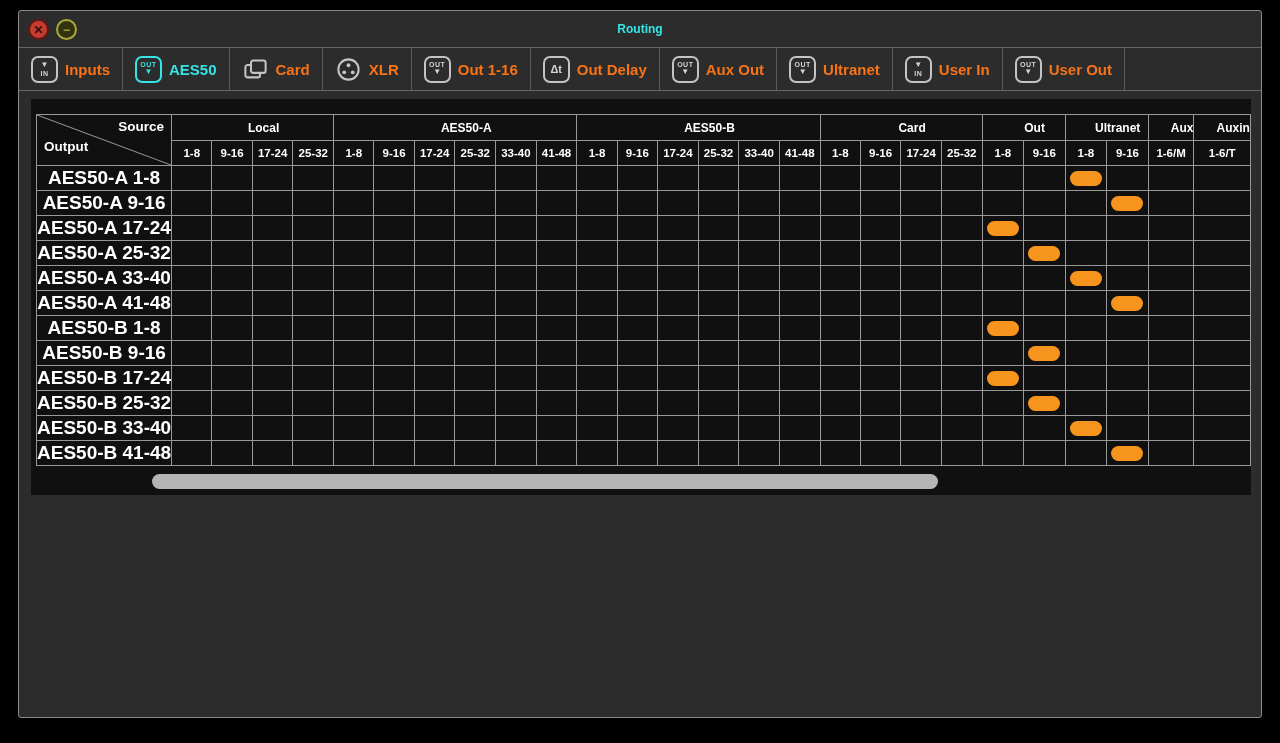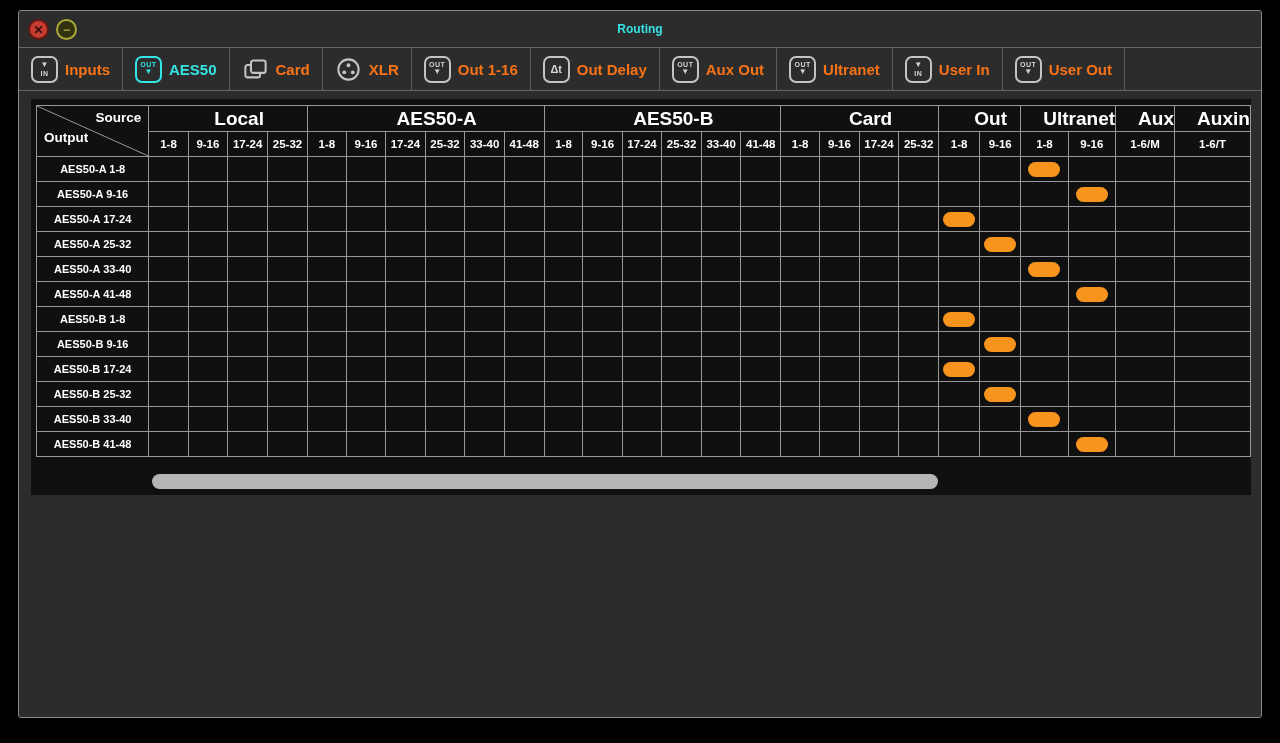--- a/index.html
+++ b/index.html
@@ -45,26 +45,26 @@
   .io-icon .arr{font-size:8px;line-height:1.1;}
   .io-icon .dt{font-size:11px;font-weight:bold;line-height:1;}
   .tab.selected .io-icon{border-color:var(--accent);color:var(--accent);}
   .svg-icon{width:27px;height:27px;flex:none;}
   
   .panel{
     position:absolute;left:12px;top:88px;width:1220px;height:396px;
     background:#101010;
   }
   .table-wrap{position:absolute;left:5px;top:6px;}
-  table{border-collapse:collapse;table-layout:fixed;}
+  table{border-collapse:collapse;table-layout:fixed;margin-top:9px;}
   th,td{border:1px solid var(--grid);padding:0;}
   th{font-weight:bold;color:#fff;}
-  .group-cell{height:26px;font-size:19px;text-align:center;padding-left:22px;}
+  .group-cell{height:26px;font-size:12px;text-align:center;padding-left:22px;}
   .sub-cell{height:25px;font-size:11.5px;text-align:center;}
-  .row-label{height:25px;font-size:11px;text-align:center;white-space:nowrap;}
+  .row-label{height:25px;font-size:19px;text-align:center;white-space:nowrap;}
   td.cell{height:25px;text-align:center;vertical-align:middle;}
   .pill{
     display:inline-block;vertical-align:middle;width:32px;height:15px;
     border-radius:8px;background:var(--pill);
   }
   .corner{position:relative;}
   .corner svg{position:absolute;left:0;top:0;width:100%;height:100%;}
   .corner .src{position:absolute;top:4px;right:7px;font-size:13.5px;font-weight:bold;color:#fff;}
   .corner .outl{position:absolute;bottom:11px;left:7px;font-size:13.5px;font-weight:bold;color:#fff;}
   .scroll-thumb{

